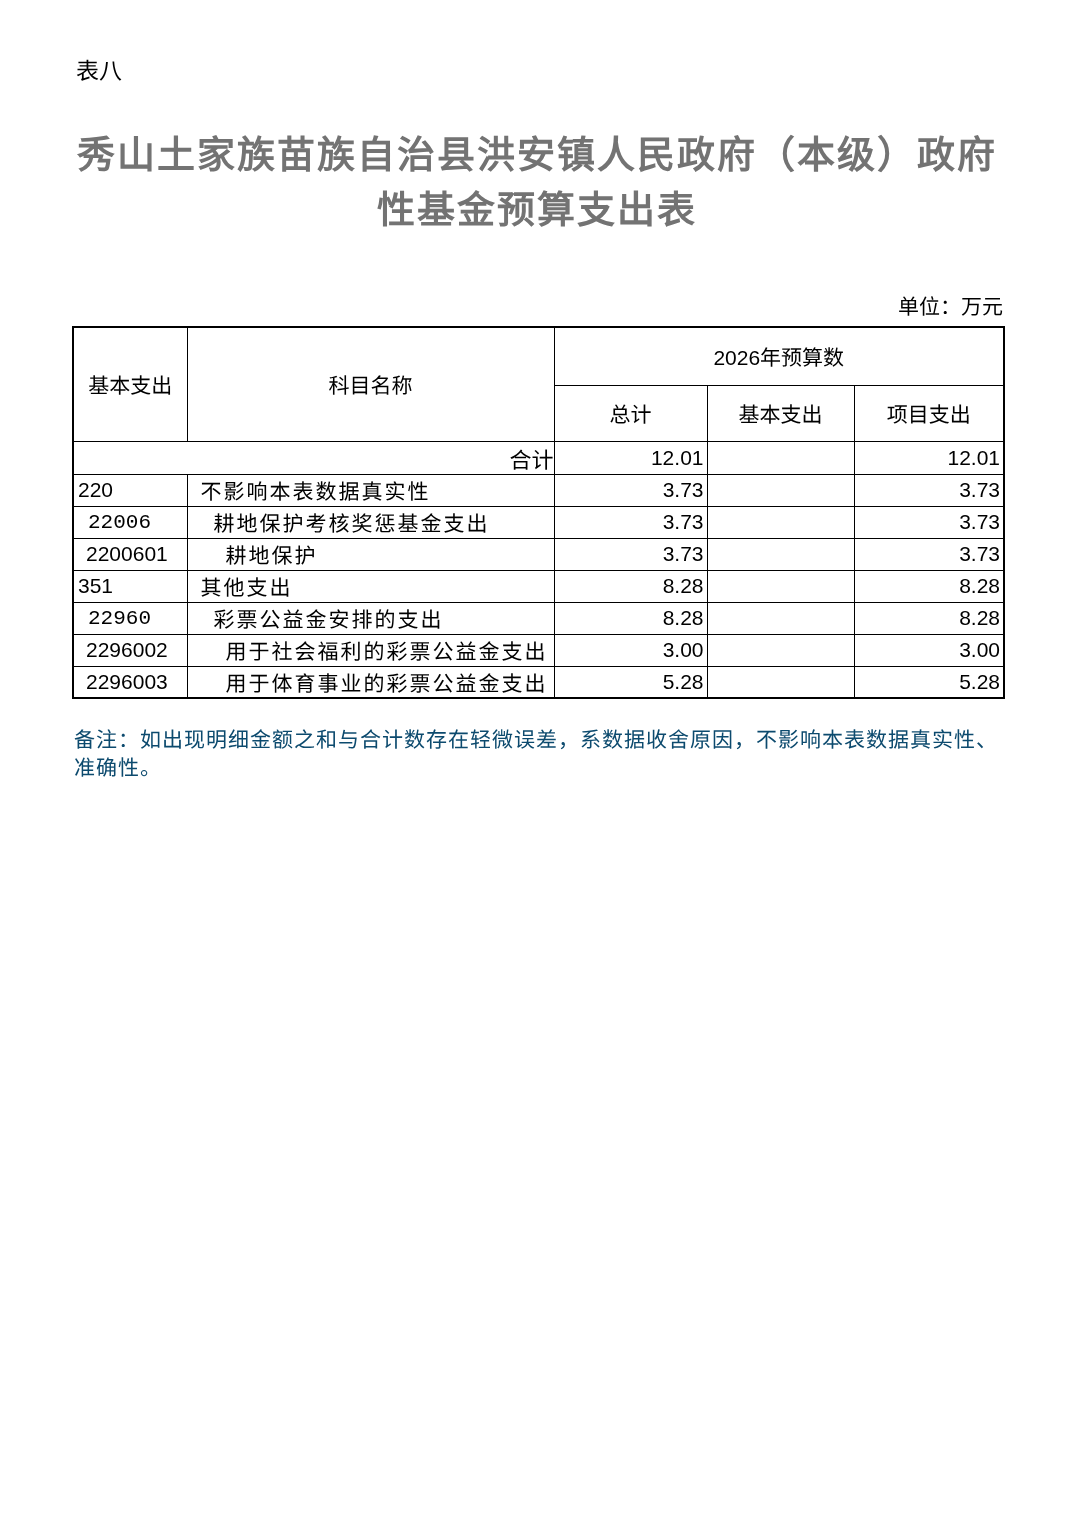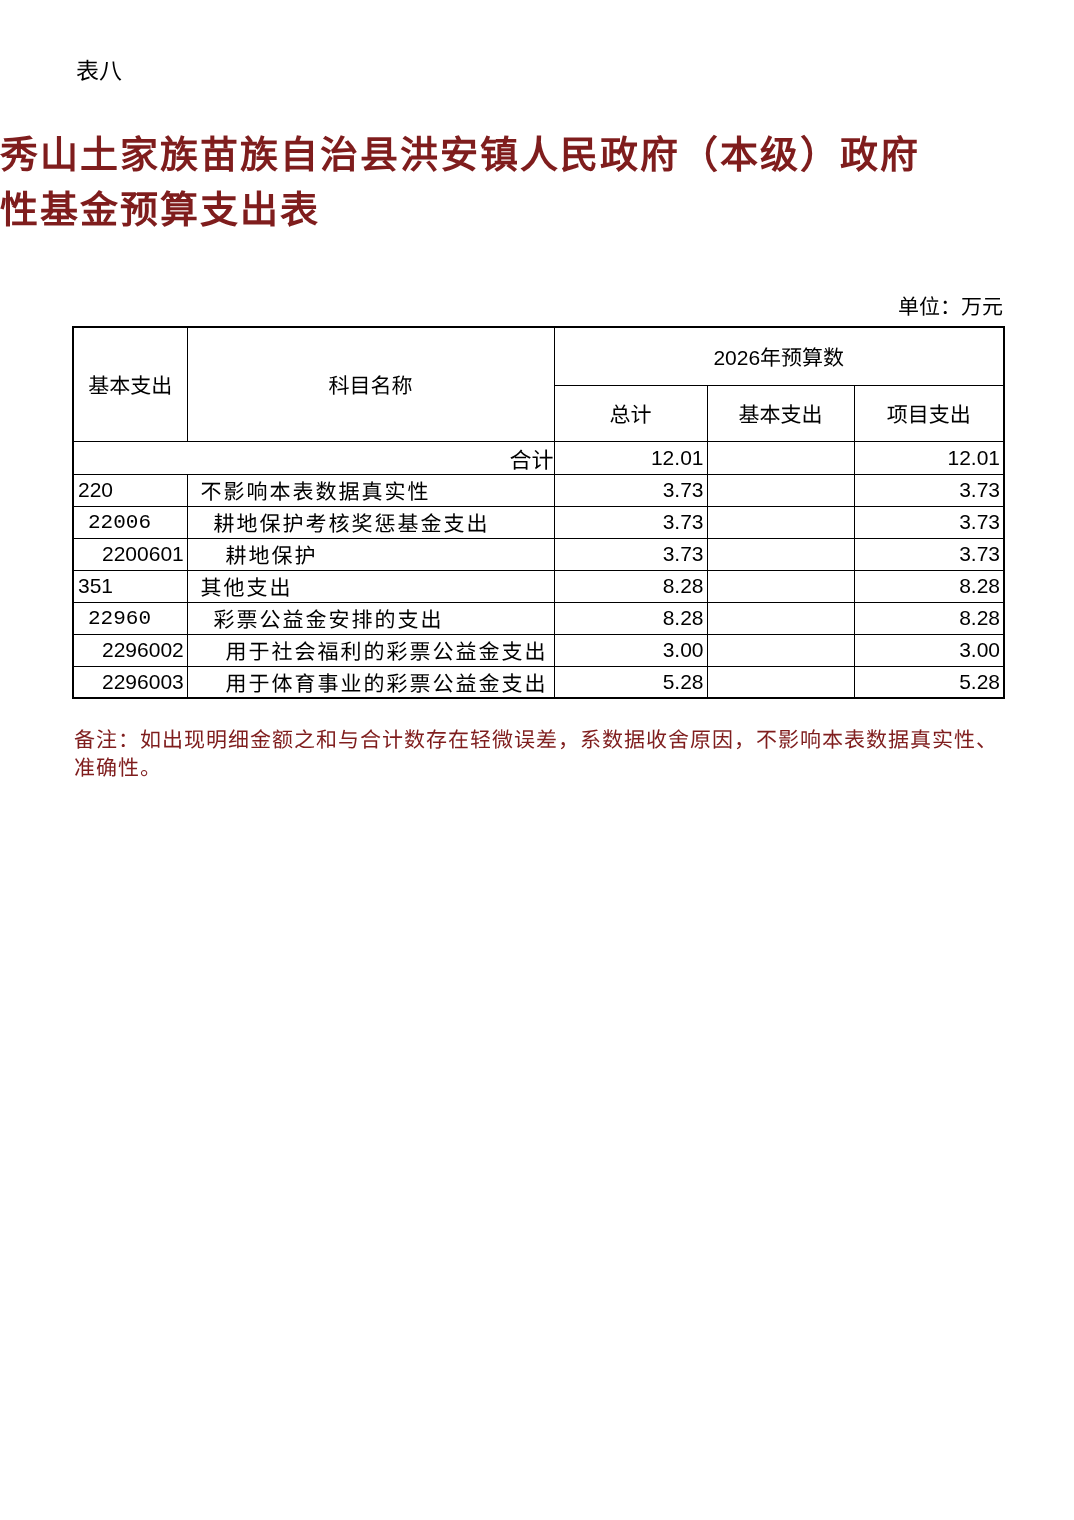--- a/index.html
+++ b/index.html
@@ -21,26 +21,27 @@
     font-size: 23px;
     font-family: Liberation Serif, serif;
     color: #000;
   }
 
   .title {
     position: absolute;
     top: 128px;
     left: 0;
     width: 100%;
+    text-align: center;
     font-family: "Liberation Serif", serif;
     font-weight: 700;
     font-size: 38px;
     line-height: 55px;
     letter-spacing: 2px;
-    color: #7f1d1d;
+    color: #737373;
   }
   .title .title-line { display: block; }
 
   .unit {
     position: absolute;
     top: 290px;
     right: 71px;
     font-size: 21px;
     font-family: "Liberation Sans", sans-serif;
   }
@@ -92,34 +93,34 @@
     text-align: left;
     padding-left: 13px;
   }
   td.num {
     font-family: "Liberation Sans", sans-serif;
     font-size: 21px;
     text-align: right;
     padding-right: 3px;
   }
   td.code.lvl1 { padding-left: 14px; font-family: Liberation Mono, monospace; }
-  td.code.lvl2 { padding-left: 28px; margin-left: 40px; }
+  td.code.lvl2 { padding-left: 12px; margin-left: 40px; }
   td.name.lvl1 { padding-left: 26px; }
   td.name.lvl2 { padding-left: 38px; }
 
   .footnote {
     position: absolute;
     left: 74px;
     top: 726px;
     width: 942px;
     font-family: "Liberation Serif", serif;
     font-size: 21px;
     line-height: 28px;
     letter-spacing: 1px;
-    color: #7f1d1d;
+    color: #0c4a6e;
   }
 </style>
 </head>
 <body>
 
 <div class="page">
 
   <div class="table-label">表八</div>
 
   <h1 class="title">

